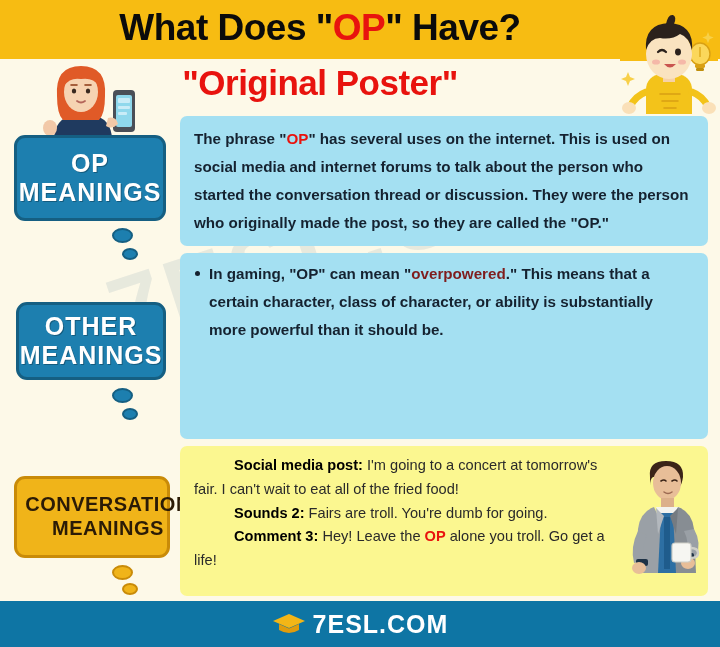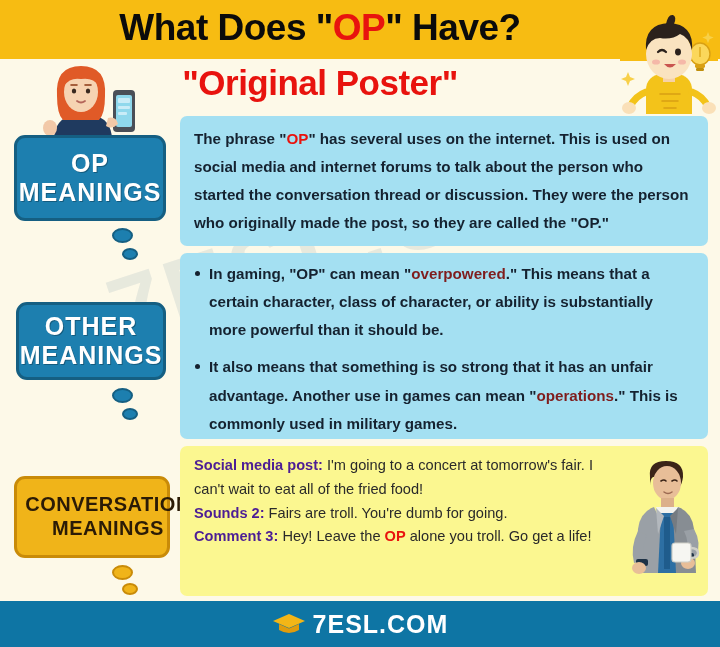--- a/index.html
+++ b/index.html
@@ -158,21 +158,21 @@
   }
   .bullet-list li .accent { color: #7f1d1d; }
 
   
   .conv-line {
     font-size: 14.6px;
     color: #2a2a2a;
     line-height: 1.63;
     font-weight: normal;
   }
-  .conv-line b { color: #4c1d95; font-weight: bold; }
+  .conv-line b { color: #000000; font-weight: bold; margin-left: 40px; }
   .conv-line .accent { color: #E8130E; font-weight: bold; }
   .conv-body { padding-right: 86px; }
 
   
   .footer {
     position: absolute;
     left: 0; top: 601px;
     width: 720px; height: 46px;
     background: #0E75A4;
     display: flex;
@@ -298,21 +298,20 @@
   <div class="dot dot-gold" style="left:112px; top:565px; width:21px; height:15px;"></div>
   <div class="dot dot-gold" style="left:122px; top:583px; width:16px; height:12px;"></div>
 
   <div class="panel panel-blue p1">
     <div class="ptext"><span>The phrase "</span><span class="accent">OP</span><span>" has several uses on the internet. This is used on social media and internet forums to talk about the person who started the conversation thread or discussion. They were the person who originally made the post, so they are called the "OP."</span></div>
   </div>
 
   <div class="panel panel-blue p2">
     <ul class="bullet-list">
       <li><span>In gaming, "OP" can mean "</span><span class="accent">overpowered</span><span>." This means that a certain character, class of character, or ability is substantially more powerful than it should be.</span></li>
-      <li><span>It also means that something is so strong that it has an unfair advantage. Another use in games can mean "</span><span class="accent">operations</span><span>." This is commonly used in military games.</span></li>
     </ul>
   </div>
 
   <div class="panel panel-yellow p3">
     <div class="conv-line conv-body"><b>Social media post:</b><span> I'm going to a concert at tomorrow's fair. I can't wait to eat all of the fried food!</span></div>
     <div class="conv-line conv-body"><b>Sounds 2:</b><span> Fairs are troll. You're dumb for going.</span></div>
     <div class="conv-line conv-body"><b>Comment 3:</b><span> Hey! Leave the </span><span class="accent">OP</span><span> alone you troll. Go get a life!</span></div>
   </div>
 
   <svg class="illus man" viewBox="0 0 92 122">

